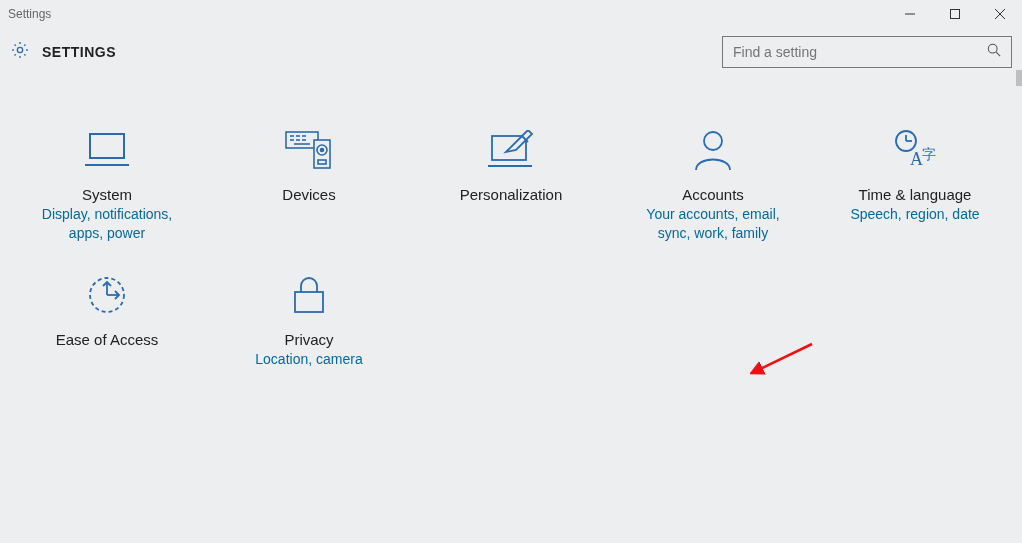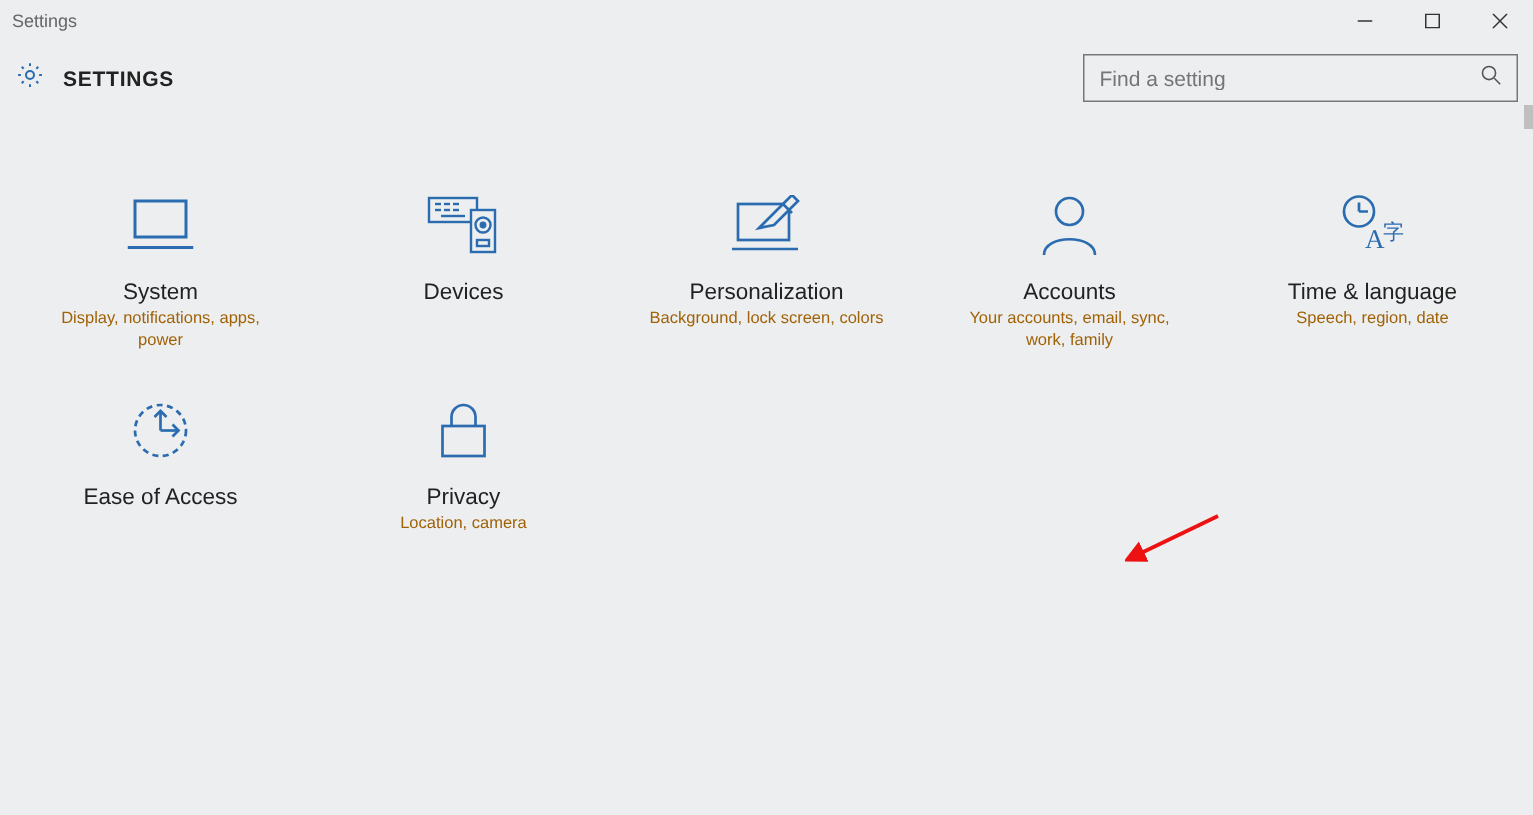--- a/index.html
+++ b/index.html
@@ -93,22 +93,22 @@
     justify-content: center;
     margin-bottom: 12px;
   }
   .tile-icon svg { stroke: #2b6cb0; fill: none; }
   .tile-title {
     font-size: 15px;
     color: #222;
     margin-bottom: 2px;
   }
   .tile-sub {
-    font-size: 11px;
-    color: #a16207;
+    font-size: 14px;
+    color: #0369a1;
     line-height: 1.35;
     max-width: 160px;
   }
 
   
   .arrow {
     position: absolute;
     left: 750px;
     top: 340px;
     pointer-events: none;
@@ -209,21 +209,20 @@
     <div class="tile">
       <div class="tile-icon">
         <svg width="46" height="40" viewBox="0 0 46 40" stroke-width="1.8">
           <rect x="4" y="6" width="34" height="24"></rect>
           <line x1="0" y1="36" x2="44" y2="36"></line>
           <path d="M18 22 L34 6 L40 0 L44 4 L28 20 Z" fill="#eceeef"></path>
           <line x1="34" y1="6" x2="40" y2="12"></line>
         </svg>
       </div>
       <div class="tile-title">Personalization</div>
-      <div class="tile-sub">Background, lock screen, colors</div>
     </div>
 
     <div class="tile">
       <div class="tile-icon">
         <svg width="42" height="44" viewBox="0 0 42 44" stroke-width="1.8">
           <circle cx="21" cy="13" r="9"></circle>
           <path d="M4 42 C4 28 38 28 38 42"></path>
         </svg>
       </div>
       <div class="tile-title">Accounts</div>

